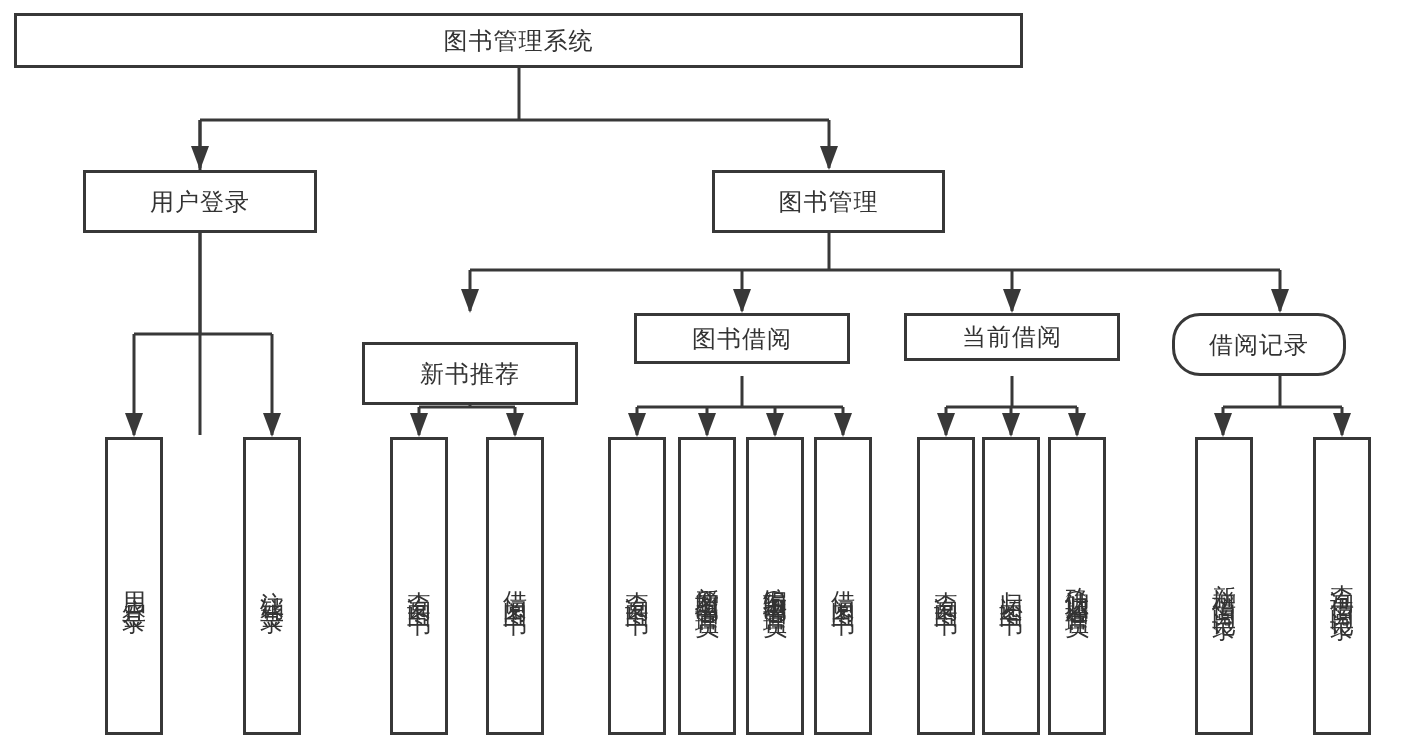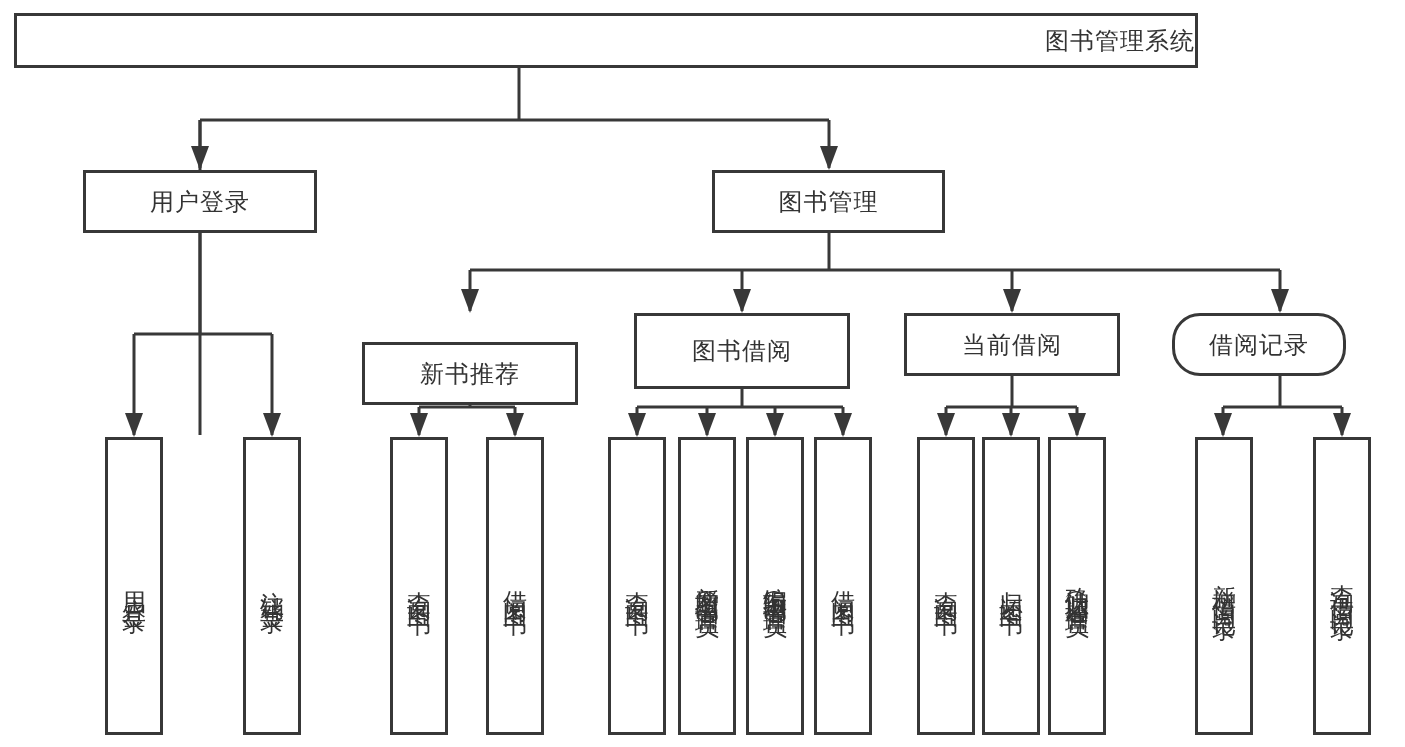--- a/index.html
+++ b/index.html
@@ -86,38 +86,38 @@
       <use href="#ah" x="775" y="437"></use>
       <use href="#ah" x="843" y="437"></use>
       <use href="#ah" x="946" y="437"></use>
       <use href="#ah" x="1011" y="437"></use>
       <use href="#ah" x="1077" y="437"></use>
       <use href="#ah" x="1223" y="437"></use>
       <use href="#ah" x="1342" y="437"></use>
     </g>
   </svg>
 
-  <div class="hbox" style="left:14px;top:13px;width:1184px;height:55px;justify-content:flex-end;">
+  <div class="hbox" style="left:14px;top:13px;width:1009px;height:55px;">
     <span>图书管理系统</span>
   </div>
 
   <div class="hbox" style="left:83px;top:170px;width:234px;height:63px;">
     <span>用户登录</span>
   </div>
   <div class="hbox" style="left:712px;top:170px;width:233px;height:63px;">
     <span>图书管理</span>
   </div>
 
   <div class="hbox" style="left:362px;top:313px;width:216px;height:63px;margin-top:29px;">
     <span>新书推荐</span>
   </div>
-  <div class="hbox" style="left:634px;top:313px;width:216px;height:76px;">
+  <div class="hbox" style="left:634px;top:313px;width:216px;height:51px;">
     <span>图书借阅</span>
   </div>
-  <div class="hbox" style="left:904px;top:313px;width:216px;height:63px;">
+  <div class="hbox" style="left:904px;top:313px;width:216px;height:48px;">
     <span>当前借阅</span>
   </div>
   <div class="hbox" style="left:1172px;top:313px;width:174px;height:63px;border-radius:28px;">
     <span>借阅记录</span>
   </div>
 
   <div class="vbox" style="left:105px;">
     <span>用户登录</span>
   </div>
   <div class="vbox" style="left:243px;">

